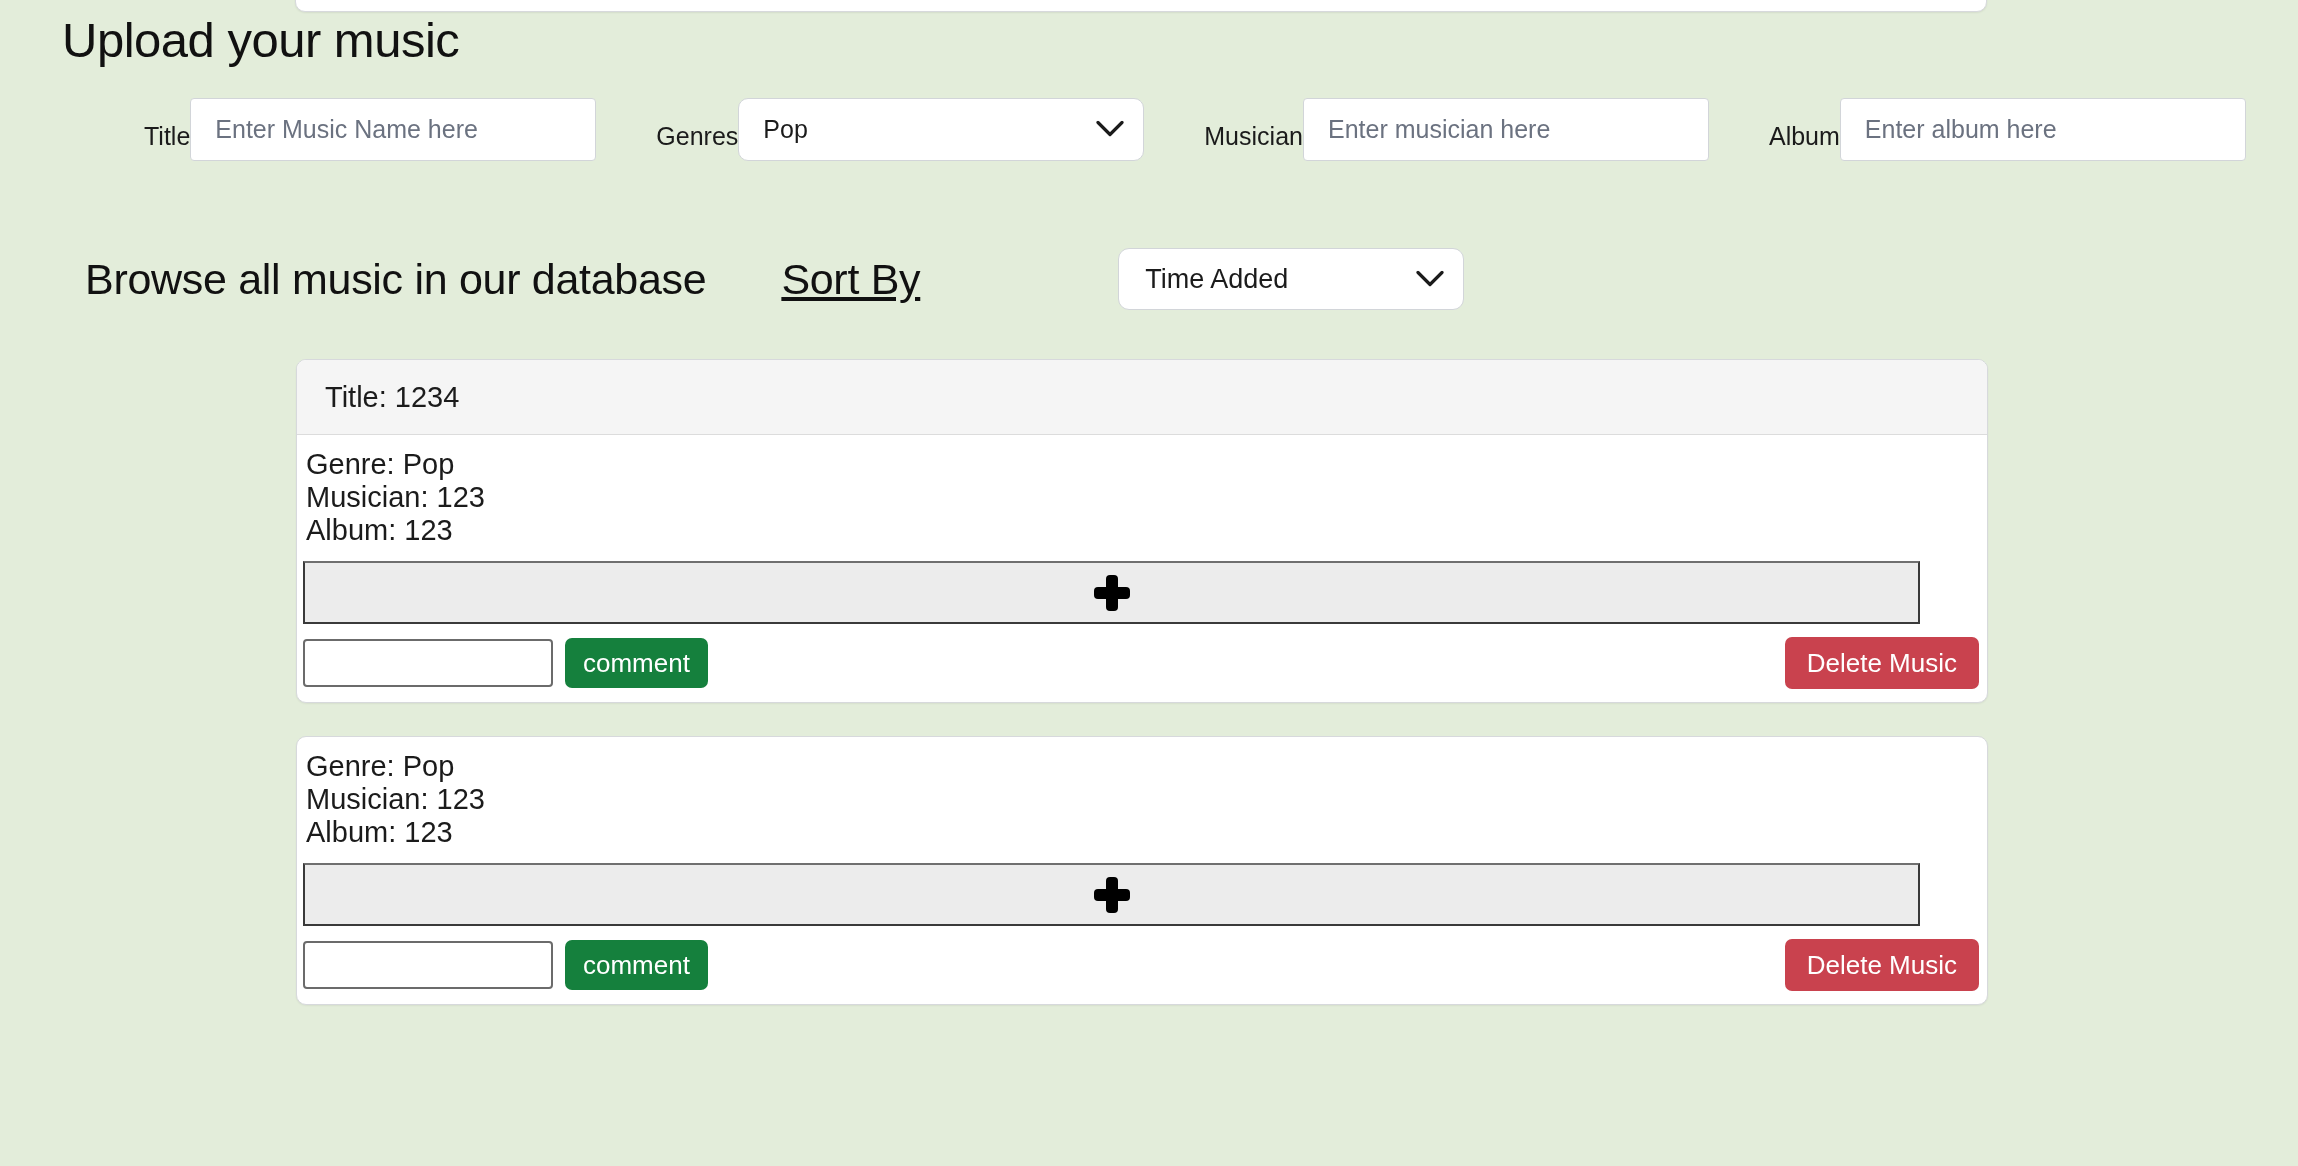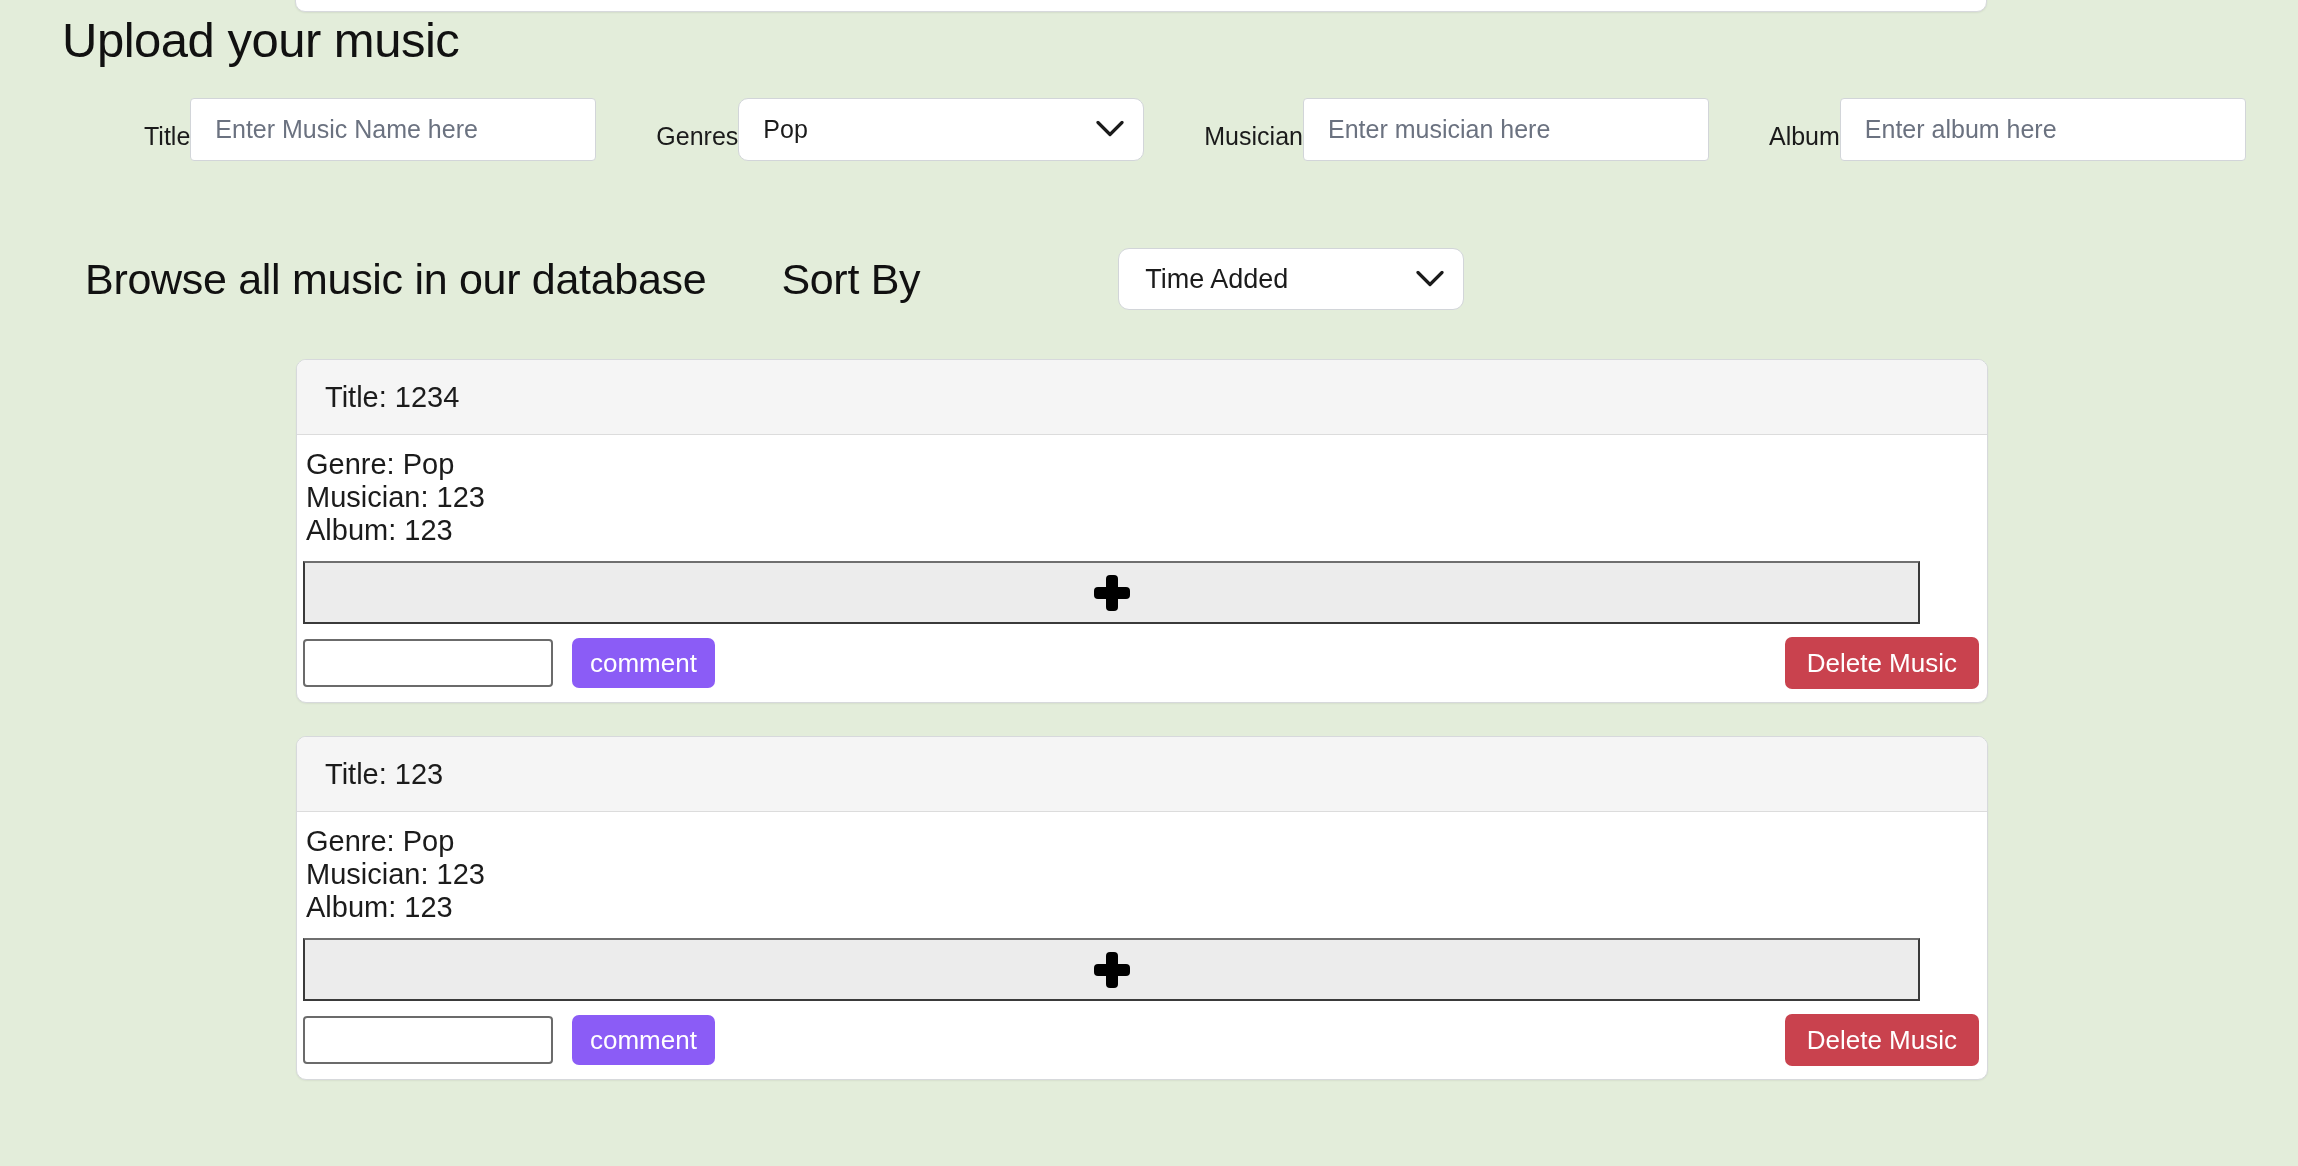--- a/index.html
+++ b/index.html
@@ -121,20 +121,21 @@
     margin: 0;
     color: #111;
     letter-spacing: -0.3px;
   }
   .sort-label {
     font-size: 43px;
     font-weight: 400;
     margin: 0 0 0 75px;
     color: #111;
     letter-spacing: -0.3px;
+    text-decoration: underline;
   }
   .sort-select-wrap { position: relative; width: 346px; margin-left: 198px; }
   .sort-select {
     width: 346px;
     height: 62px;
     background: #fff;
     border: 1px solid #d2d5d9;
     border-radius: 11px;
     font-size: 27px;
     font-family: Liberation Sans, sans-serif;
@@ -221,24 +222,24 @@
     height: 48px;
     border: 2px solid #6b6b6b;
     border-radius: 4px;
     background: #fff;
     font-size: 22px;
     font-family: "Liberation Sans", sans-serif;
     padding: 0 10px;
     outline: none;
   }
   .comment-btn {
-    margin-left: 19px;
+    margin-left: 12px;
     height: 50px;
     padding: 0 18px;
-    background: #8b5cf6;
+    background: #15803d;
     color: #fff;
     border: none;
     border-radius: 7px;
     font-size: 26px;
     font-family: "Liberation Sans", sans-serif;
     cursor: pointer;
   }
   .spacer { flex: 1; }
   .delete-btn {
     height: 52px;
@@ -331,23 +332,20 @@
       <div class="comment-row">
         <input class="comment-input" type="text" style="">
         <button class="comment-btn">comment</button>
         <span class="spacer"></span>
         <button class="delete-btn">Delete Music</button>
       </div>
     </div>
   </div>
 
   <div class="music-card">
-    <div class="card-header">
-      <span class="card-title">Title: 123</span>
-    </div>
     <div class="card-body">
       <div class="meta-line">Genre: Pop</div>
       <div class="meta-line">Musician: 123</div>
       <div class="meta-line">Album: 123</div>
 
       <button class="accordion-toggle">
         <span class="plus-glyph">
           <span class="pbar-h"></span>
             <span class="pbar-v"></span>
         </span>

